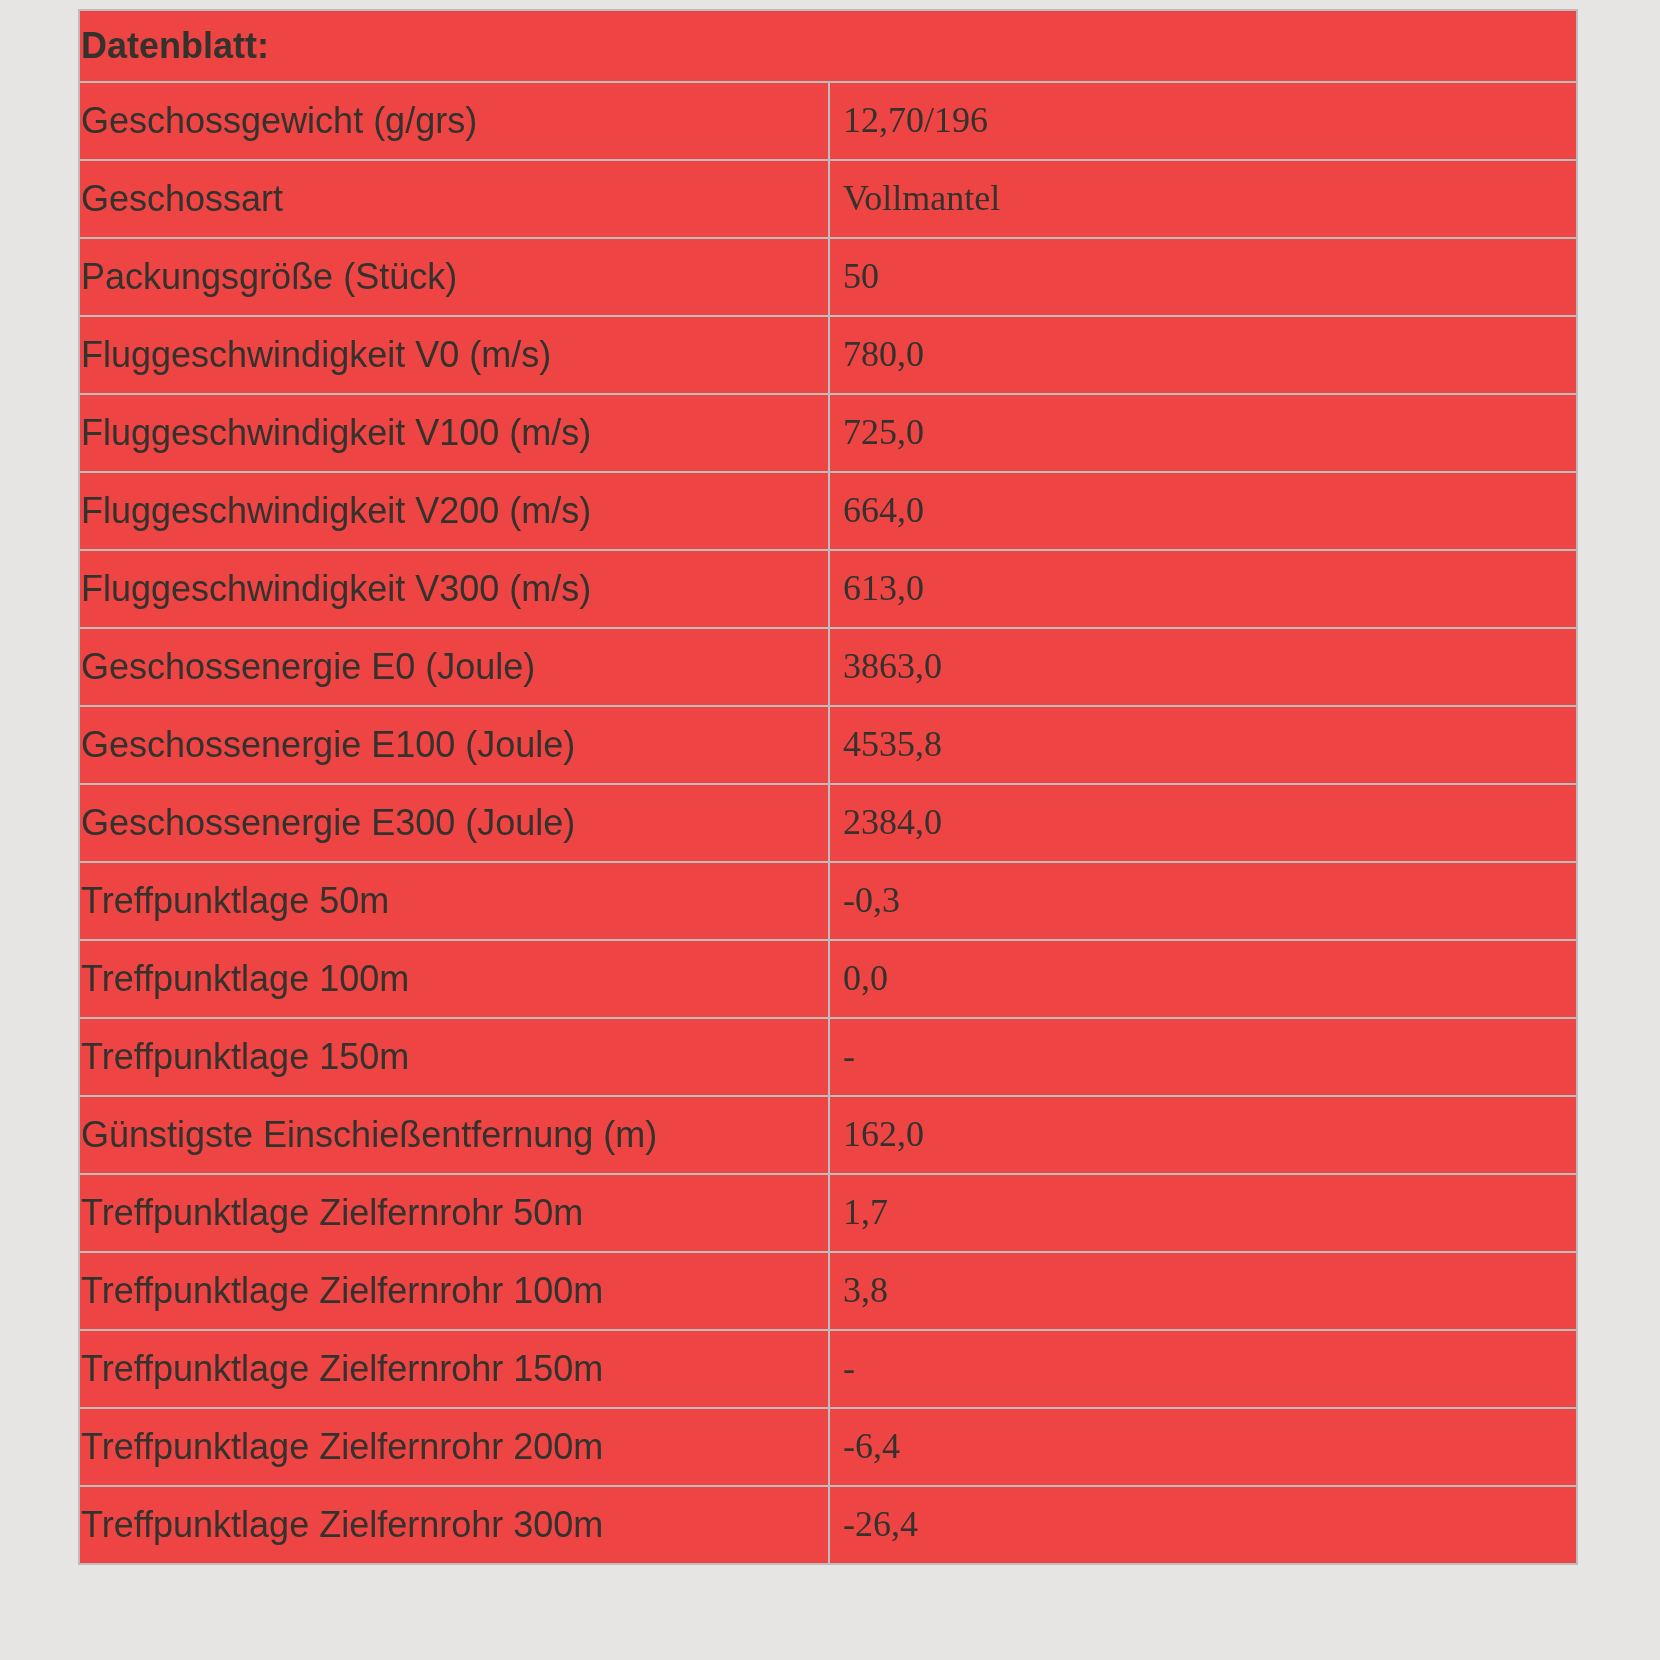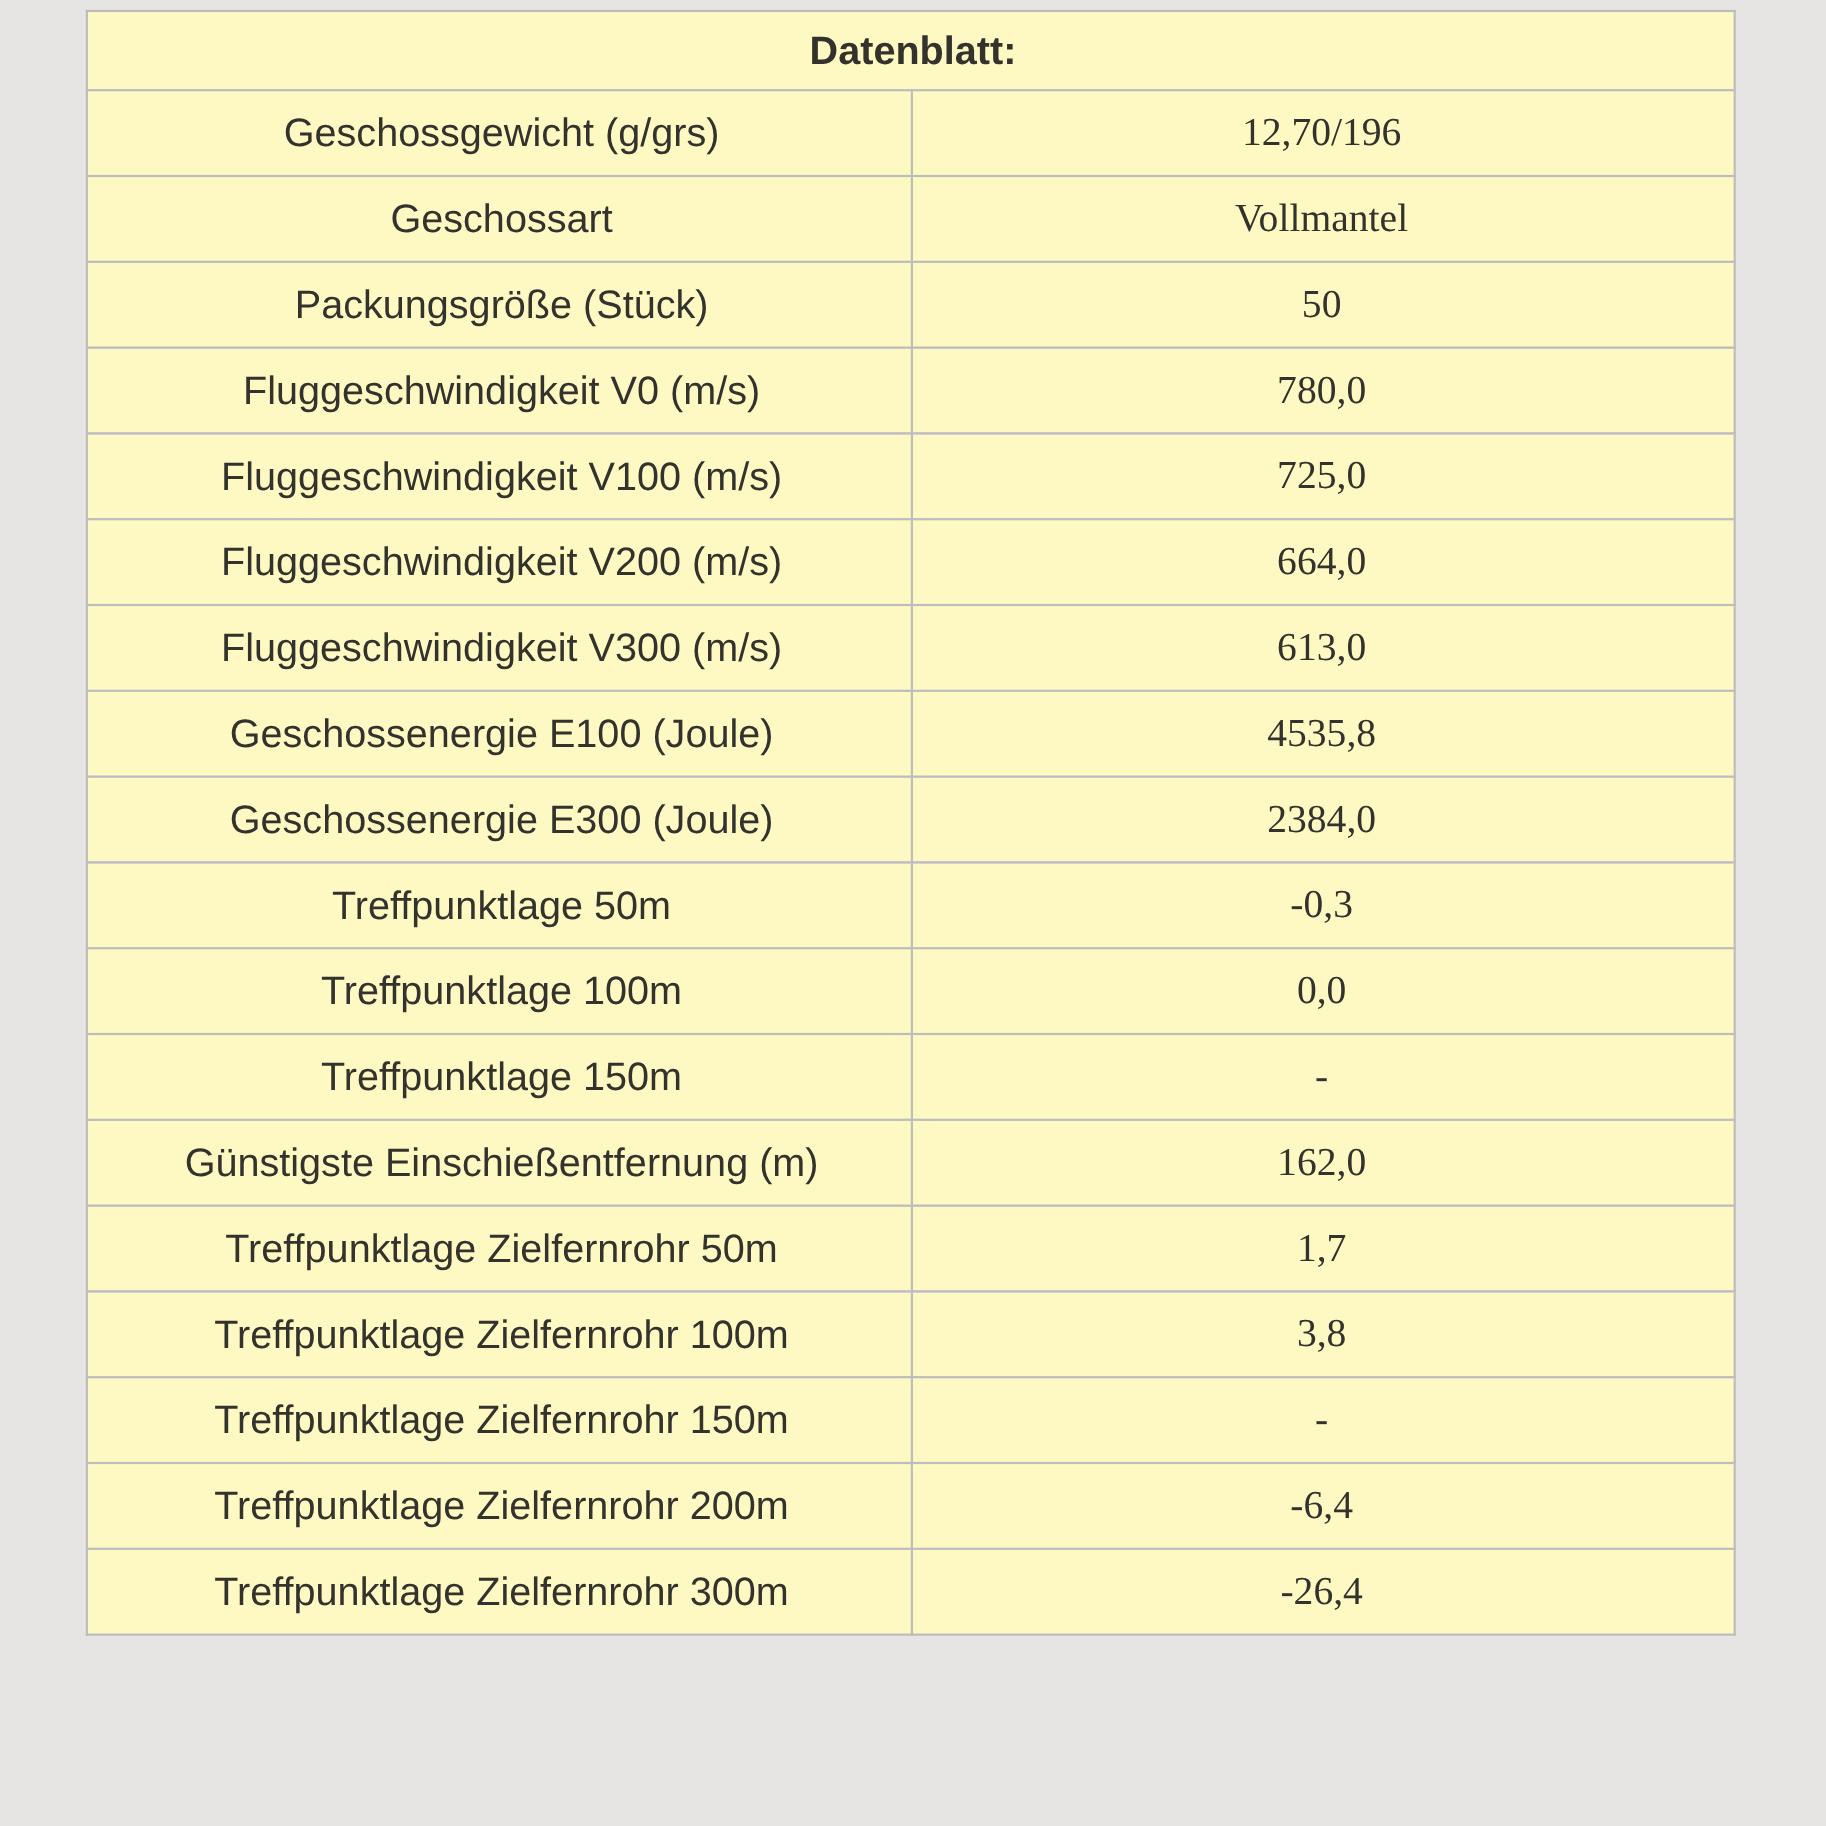--- a/index.html
+++ b/index.html
@@ -28,25 +28,25 @@
     border-collapse: collapse;
     table-layout: fixed;
     font-size: 36px;
     line-height: 1.2;
   }
   table.datasheet col.c-label { width: 750px; }
   table.datasheet col.c-value { width: 748px; }
   table.datasheet th,
   table.datasheet td {
     border: 2px solid #bdbdbb;
-    background: #fef9c3;
-    text-align: center;
+    background: #ef4444;
+    text-align: left;
     vertical-align: middle;
     font-weight: 400;
-    padding: 0 16px 0 20px;
+    padding: 0 16px 0 1px;
     overflow: hidden;
     white-space: nowrap;
   }
   table.datasheet th.title-cell {
     height: 70px;
     font-weight: 700;
   }
   table.datasheet td {
     height: 76px;
   }
@@ -90,20 +90,24 @@
       </tr>
       <tr>
         <td class="label-cell">Fluggeschwindigkeit V200 (m/s)</td>
         <td class="value-cell">664,0</td>
       </tr>
       <tr>
         <td class="label-cell">Fluggeschwindigkeit V300 (m/s)</td>
         <td class="value-cell">613,0</td>
       </tr>
       <tr>
+        <td class="label-cell">Geschossenergie E0 (Joule)</td>
+        <td class="value-cell">3863,0</td>
+      </tr>
+      <tr>
         <td class="label-cell">Geschossenergie E100 (Joule)</td>
         <td class="value-cell">4535,8</td>
       </tr>
       <tr>
         <td class="label-cell">Geschossenergie E300 (Joule)</td>
         <td class="value-cell">2384,0</td>
       </tr>
       <tr>
         <td class="label-cell">Treffpunktlage 50m</td>
         <td class="value-cell">-0,3</td>

